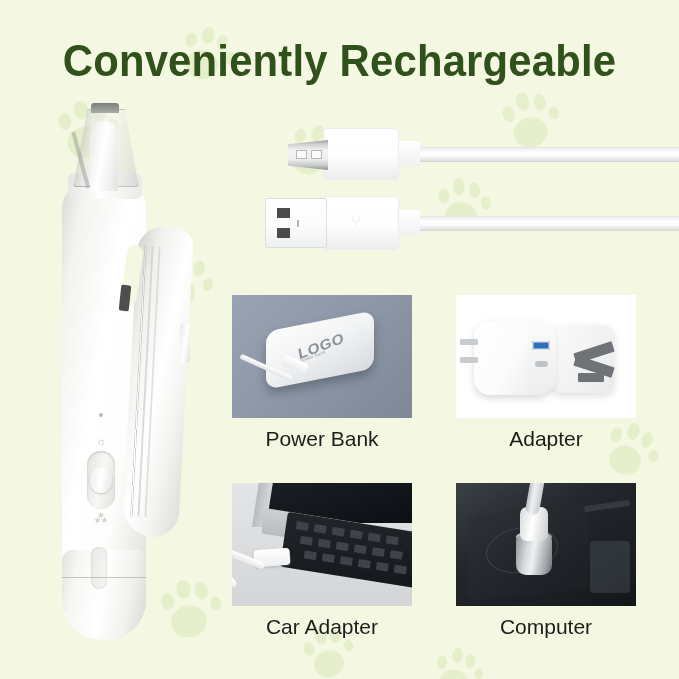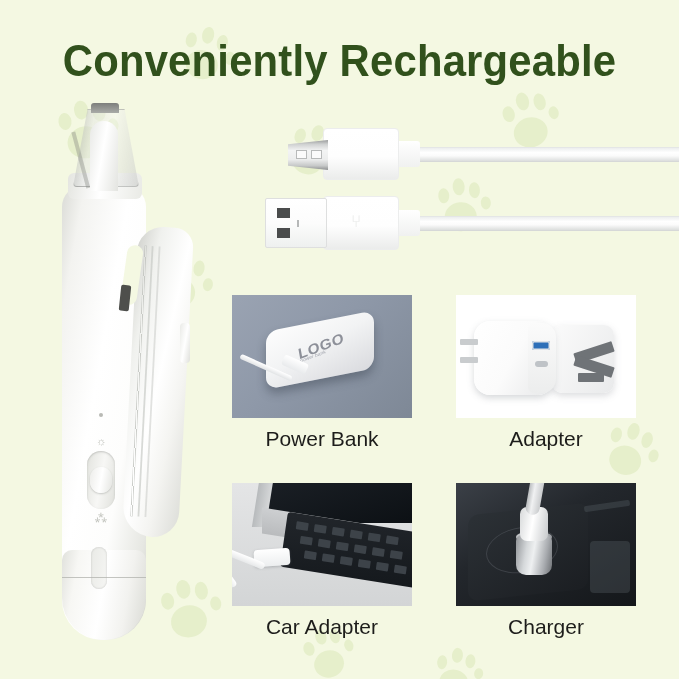--- a/index.html
+++ b/index.html
@@ -606,16 +606,16 @@
       <div class="cc-bg"></div>
       <div class="cc-panel"></div>
       <div class="cc-vent" style="left:128px; top:20px; width:46px; height:6px; transform:rotate(-8deg);"></div>
       <div class="cc-vent" style="left:134px; top:58px; width:40px; height:52px; border-radius:4px;"></div>
       <div class="cc-ring"></div>
       <div class="cc-barrel-top"></div>
       <div class="cc-barrel"></div>
       <div class="cc-plug"></div>
       <div class="cc-cable"></div>
     </div>
-    <div class="tile-cap">Charger</div>
+    <div class="tile-cap">Computer</div>
   </div>
 
 </div>
 
 </body></html>

